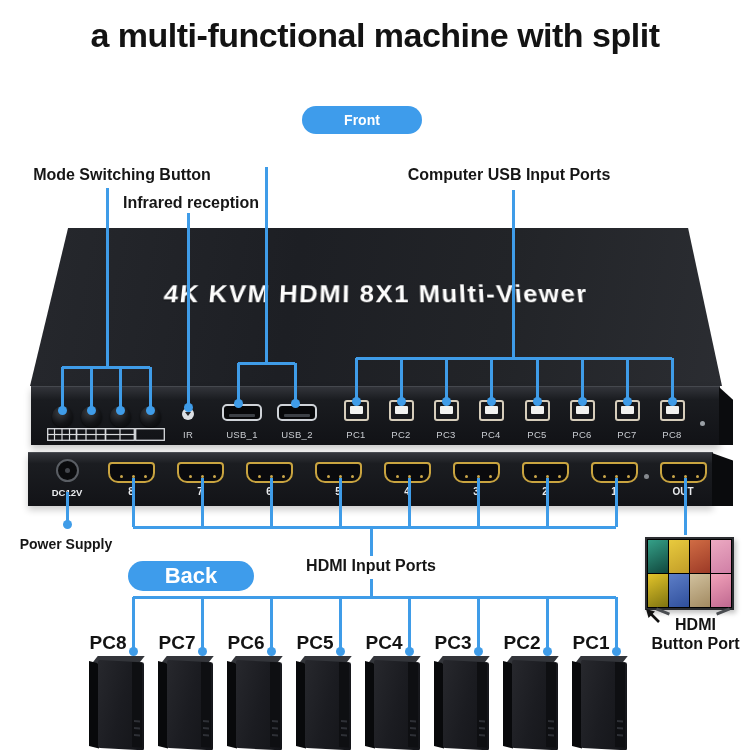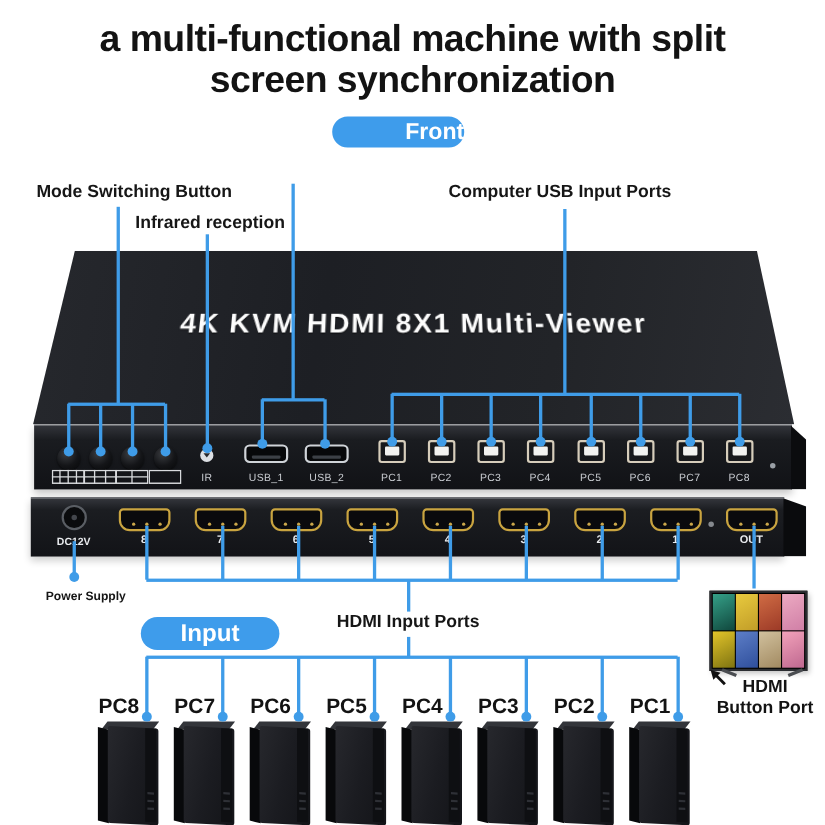--- a/index.html
+++ b/index.html
@@ -147,25 +147,24 @@
     text-align:center; white-space:nowrap; z-index:7;
   }
 </style>
 </head>
 <body>
 
 <div class="stage">
 
   <div class="title">
     <div>a multi-functional machine with split</div>
-    <div>screen synchronization</div>
   </div>
 
-  <div class="pill" style="left:302px;top:106px;width:120px;height:28px;font-size:21px;line-height:28px;text-align:right;">Front</div>
-  <div class="pill" style="left:128px;top:561px;width:126px;height:30px;font-size:22px;line-height:30px;">Input</div>
+  <div class="pill" style="left:302px;top:106px;width:120px;height:28px;font-size:14px;line-height:28px;">Front</div>
+  <div class="pill" style="left:128px;top:561px;width:126px;height:30px;font-size:22px;line-height:30px;">Back</div>
 
   <div class="anno" style="left:91px;top:194px;width:200px;">Infrared reception</div>
   <div class="anno" style="left:20px;top:166px;width:204px;">Mode Switching Button</div>
   <div class="anno" style="left:389px;top:166px;width:240px;">Computer USB Input Ports</div>
 
   <div class="top-face">
     <div class="device-title">4K KVM HDMI 8X1 Multi-Viewer</div>
   </div>
 
   <div class="front-face"></div>
@@ -173,21 +172,21 @@
   <div class="ir-dot"></div>
   <div class="plabel" style="left:168px;top:429px;width:40px;">IR</div>
   <div class="led" style="left:700px;top:421px;background:#9aa0a6;"></div>
 
   <div class="back-face"></div>
   <div class="back-end"></div>
   <div class="dc-port"></div>
   <div class="numlabel" style="left:45px;top:487px;width:44px;font-size:9.5px;">DC12V</div>
   <div class="led" style="left:644px;top:474px;background:#85898e;"></div>
 
-  <div class="anno" style="left:18px;top:536px;width:120px;font-size:11px;">Power Supply</div>
+  <div class="anno" style="left:6px;top:536px;width:120px;font-size:14px;">Power Supply</div>
   <div class="anno" style="left:271px;top:557px;width:200px;">HDMI Input Ports</div>
 
   <div class="tv" id="tv">
       <div style="background: linear-gradient(152deg, rgb(53, 160, 136) 0%, rgb(16, 71, 61) 100%);"></div>
       <div style="background: linear-gradient(152deg, rgb(232, 202, 62) 0%, rgb(194, 157, 40) 100%);"></div>
       <div style="background: linear-gradient(152deg, rgb(208, 108, 68) 0%, rgb(156, 58, 39) 100%);"></div>
       <div style="background: linear-gradient(152deg, rgb(236, 170, 194) 0%, rgb(208, 127, 166) 100%);"></div>
       <div style="background: linear-gradient(152deg, rgb(226, 196, 42) 0%, rgb(127, 116, 17) 100%);"></div>
       <div style="background: linear-gradient(152deg, rgb(93, 126, 199) 0%, rgb(47, 79, 156) 100%);"></div>
       <div style="background: linear-gradient(152deg, rgb(209, 193, 158) 0%, rgb(162, 138, 97) 100%);"></div>

